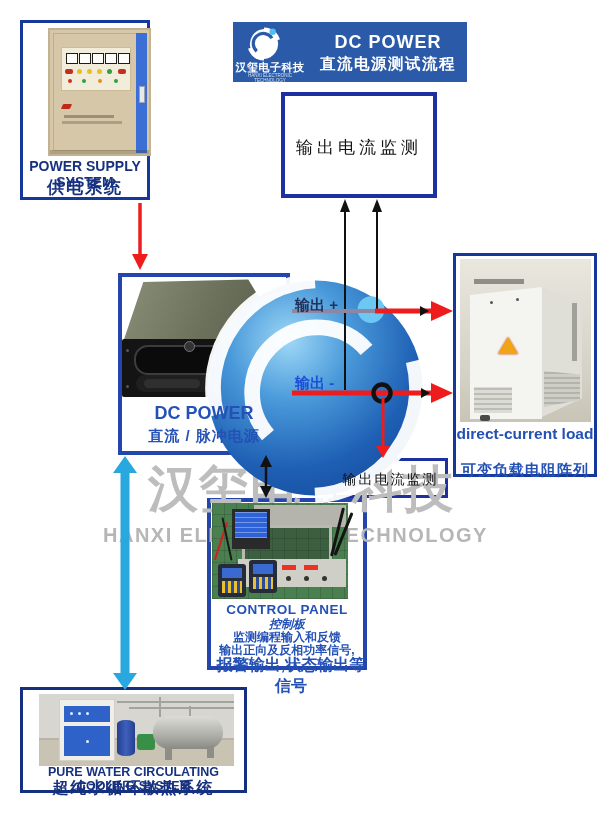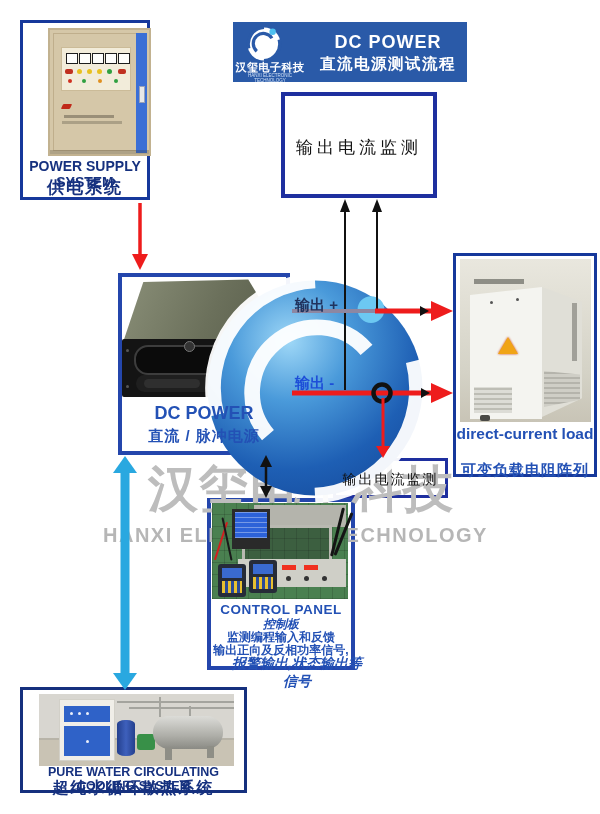--- a/index.html
+++ b/index.html
@@ -7,41 +7,41 @@
   #canvas{position:relative;width:600px;height:814px;background:#fff;overflow:hidden;}
   .abs{position:absolute;}
   
   .fbox{position:absolute;background:#fff;box-sizing:border-box;}
   #power-supply-box{left:20px;top:20px;width:130px;height:180px;border:3px solid #16389b;}
   #banner{left:233px;top:22px;width:234px;height:60px;background:#2a5aa8;}
   #voltage-box{left:281px;top:92px;width:156px;height:106px;border:4px solid #1e2f9f;}
   #dc-box{left:118px;top:273px;width:172px;height:182px;border:4px solid #2446ac;}
   #load-box{left:453px;top:253px;width:144px;height:224px;border:3px solid #16389b;}
   #current-box{left:333px;top:458px;width:115px;height:40px;border:3px solid #1e2f9f;}
-  #control-box{left:207px;top:498px;width:148px;height:172px;border:4px solid #2446ac;}
+  #control-box{left:207px;top:498px;width:160px;height:172px;border:4px solid #2446ac;}
   #cooling-box{left:20px;top:687px;width:227px;height:106px;border:3px solid #15307e;}
   
   .navy{color:#16317f;font-weight:bold;}
   .blue-t{color:#2351b5;font-weight:bold;}
   .ctr{text-align:center;width:100%;}
   .z70{z-index:70;}
   #ps-en{left:0;top:135px;font-size:14px;letter-spacing:0;}
   #ps-zh{left:0;top:153px;font-size:17px;letter-spacing:2px;}
   #voltage-label{left:0;top:40px;font-size:17px;letter-spacing:4px;color:#111;font-weight:500;}
   #dc-en{left:0;top:126px;font-size:18px;}
   #dc-zh{left:0;top:150px;font-size:15px;letter-spacing:1px;}
   #load-l1{left:0;top:169px;font-size:15.5px;}
   #load-l2{left:0;top:188px;font-size:15px;}
   #load-l3{left:0;top:205px;font-size:15px;letter-spacing:1px;}
   #current-label{left:0;top:10px;font-size:14px;letter-spacing:2px;color:#111;font-weight:500;}
   #cp-l1{left:0;top:100px;font-size:13.5px;letter-spacing:.5px;}
   #cp-l2{left:0;top:114px;font-size:12px;font-style:italic;}
   #cp-l3{left:0;top:127px;font-size:12px;}
   #cp-l4{left:0;top:140px;font-size:12px;}
-  #cp-l5{left:16px;top:153px;font-size:14px;font-style:italic;}
+  #cp-l5{left:4px;top:153px;font-size:16px;}
   #cool-en{left:0;top:75px;font-size:12.5px;}
   #cool-zh{left:0;top:88px;font-size:16px;letter-spacing:2px;}
   #out-plus{left:295px;top:296px;font-size:15px;font-weight:bold;color:#20335e;z-index:70;}
   #out-minus{left:295px;top:374px;font-size:15px;font-weight:bold;color:#1d4ed8;z-index:70;}
   
   #banner-logo{left:12px;top:4px;width:38px;height:36px;}
   #banner-logo-zh{left:2px;top:38px;width:70px;text-align:center;color:#fff;font-size:11px;font-weight:bold;letter-spacing:.5px;}
   #banner-logo-en{left:2px;top:51px;width:70px;text-align:center;color:#cfe0f5;font-size:4.5px;}
   #banner-title1{left:80px;top:10px;width:150px;text-align:center;color:#fff;font-size:18px;font-weight:bold;letter-spacing:1px;}
   #banner-title2{left:80px;top:32px;width:150px;text-align:center;color:#fff;font-size:15.5px;font-weight:bold;letter-spacing:1.5px;}

